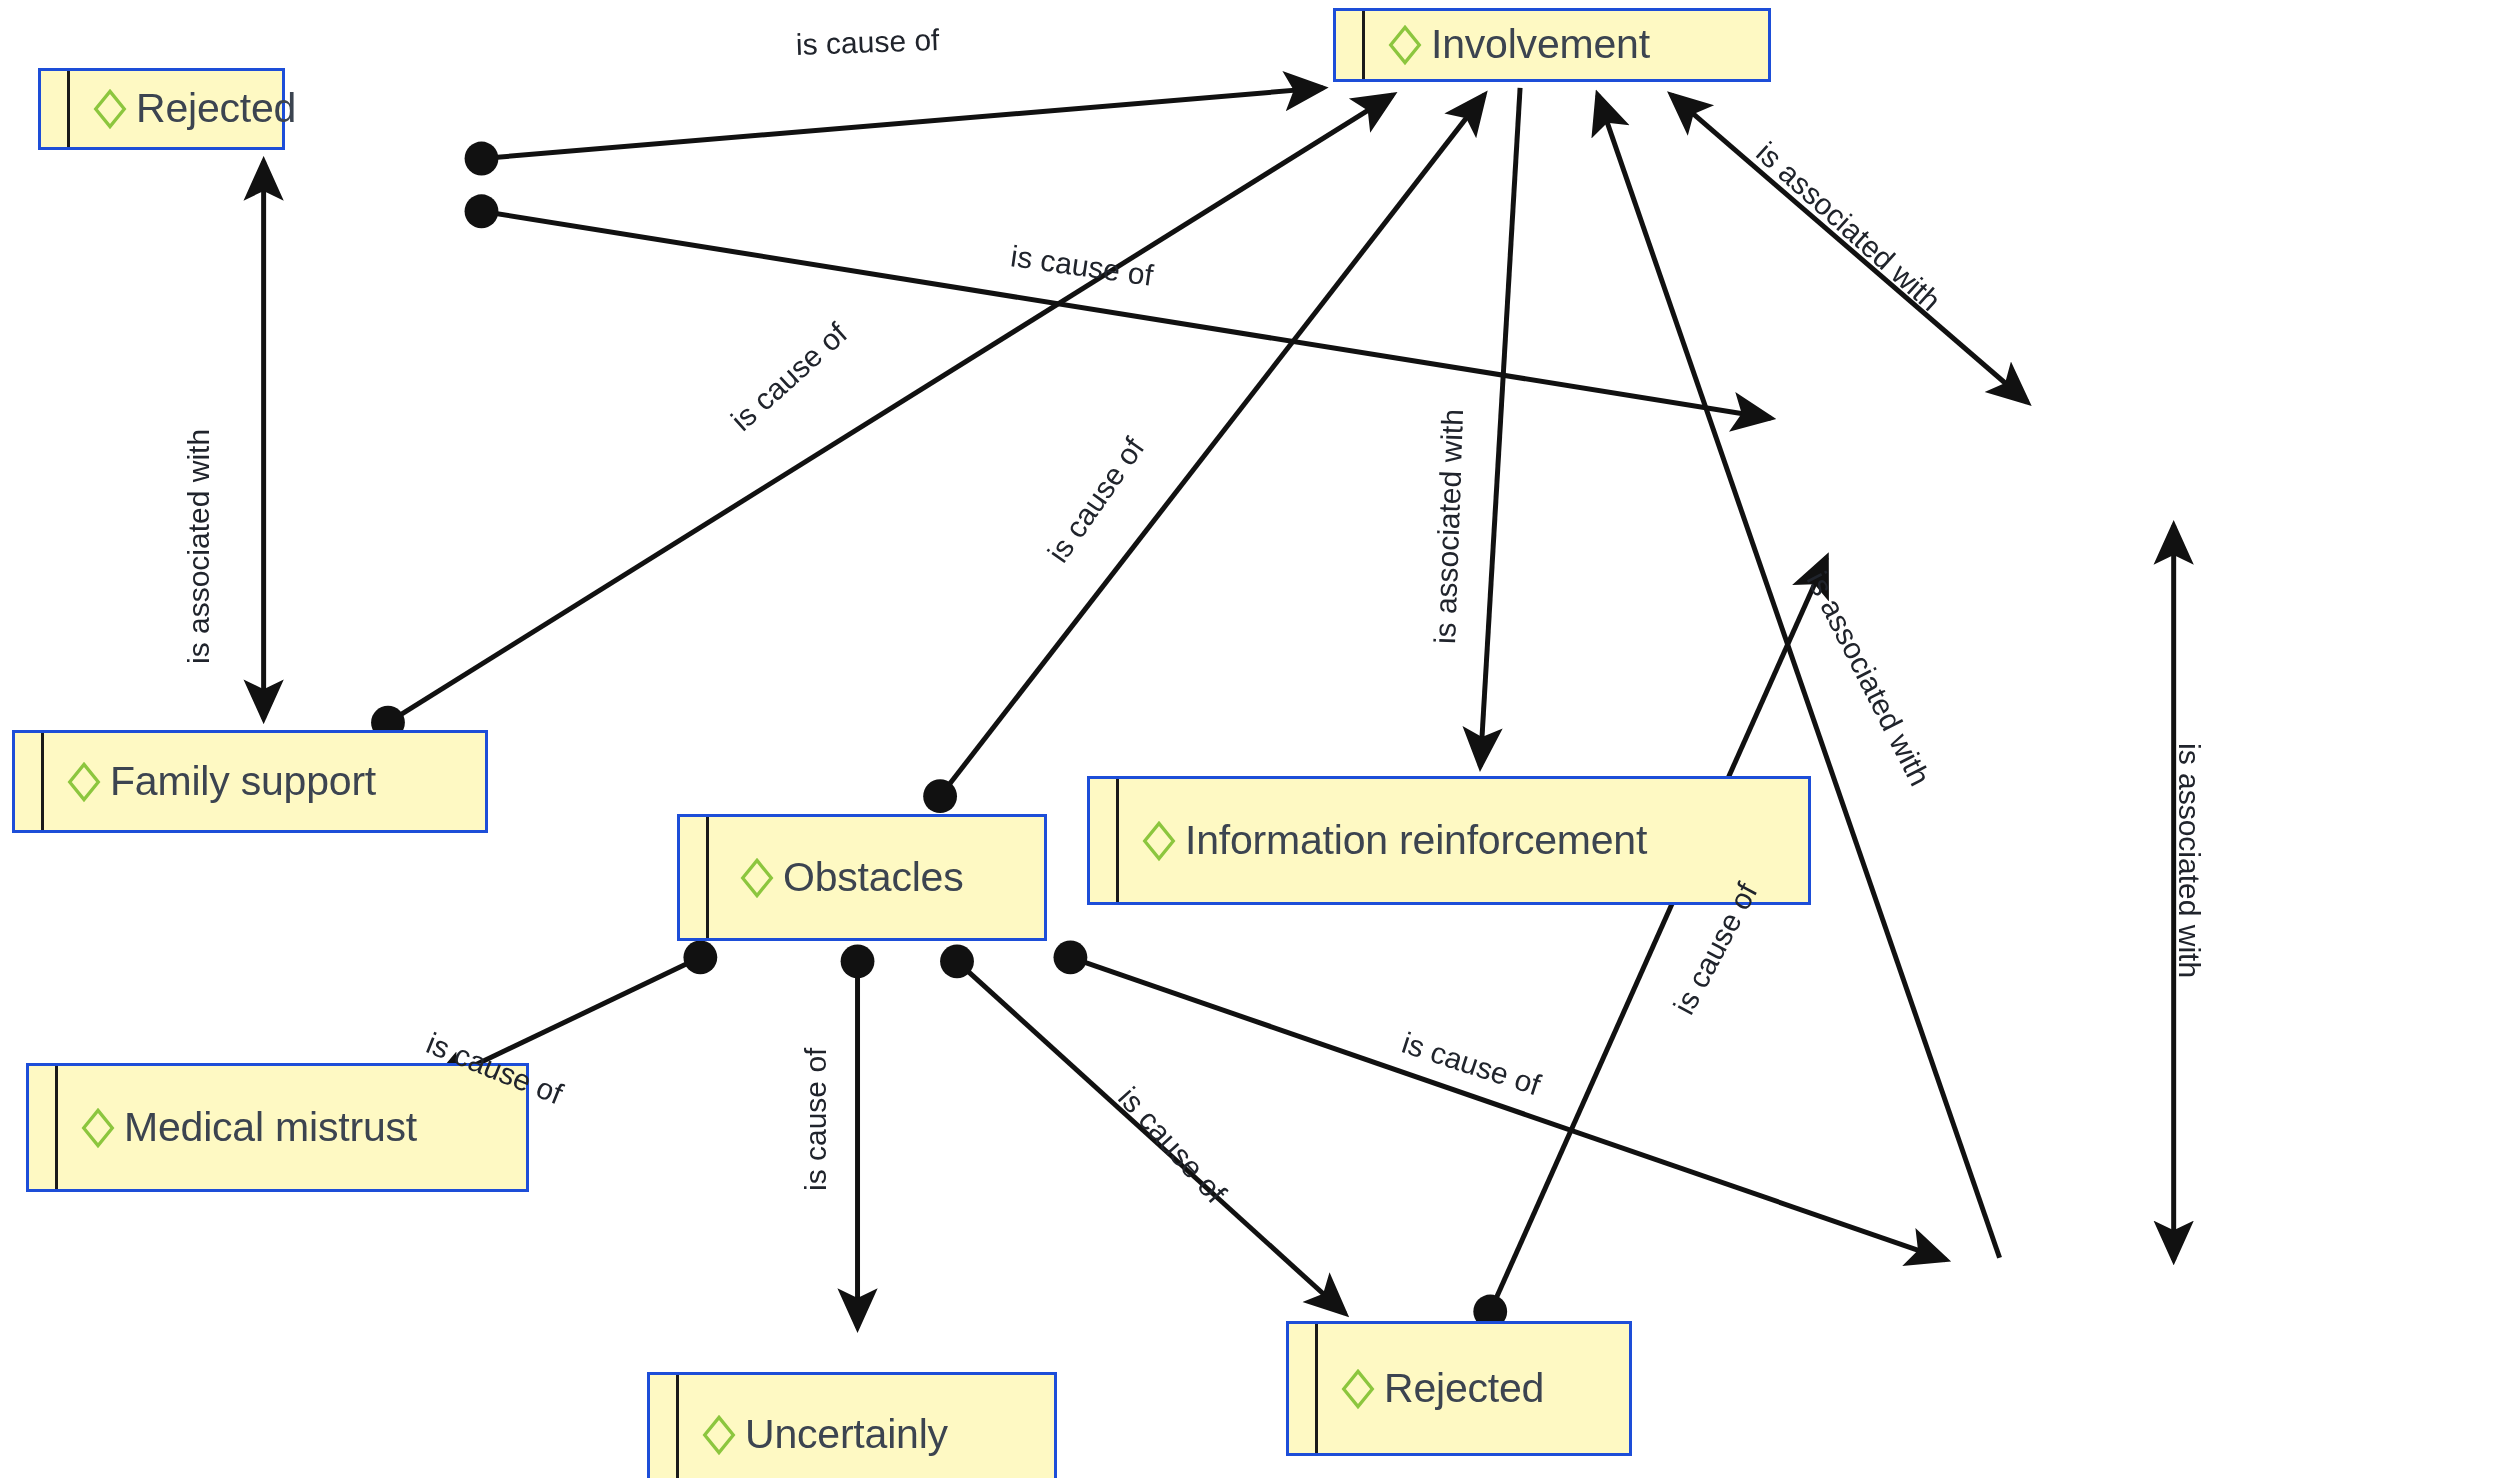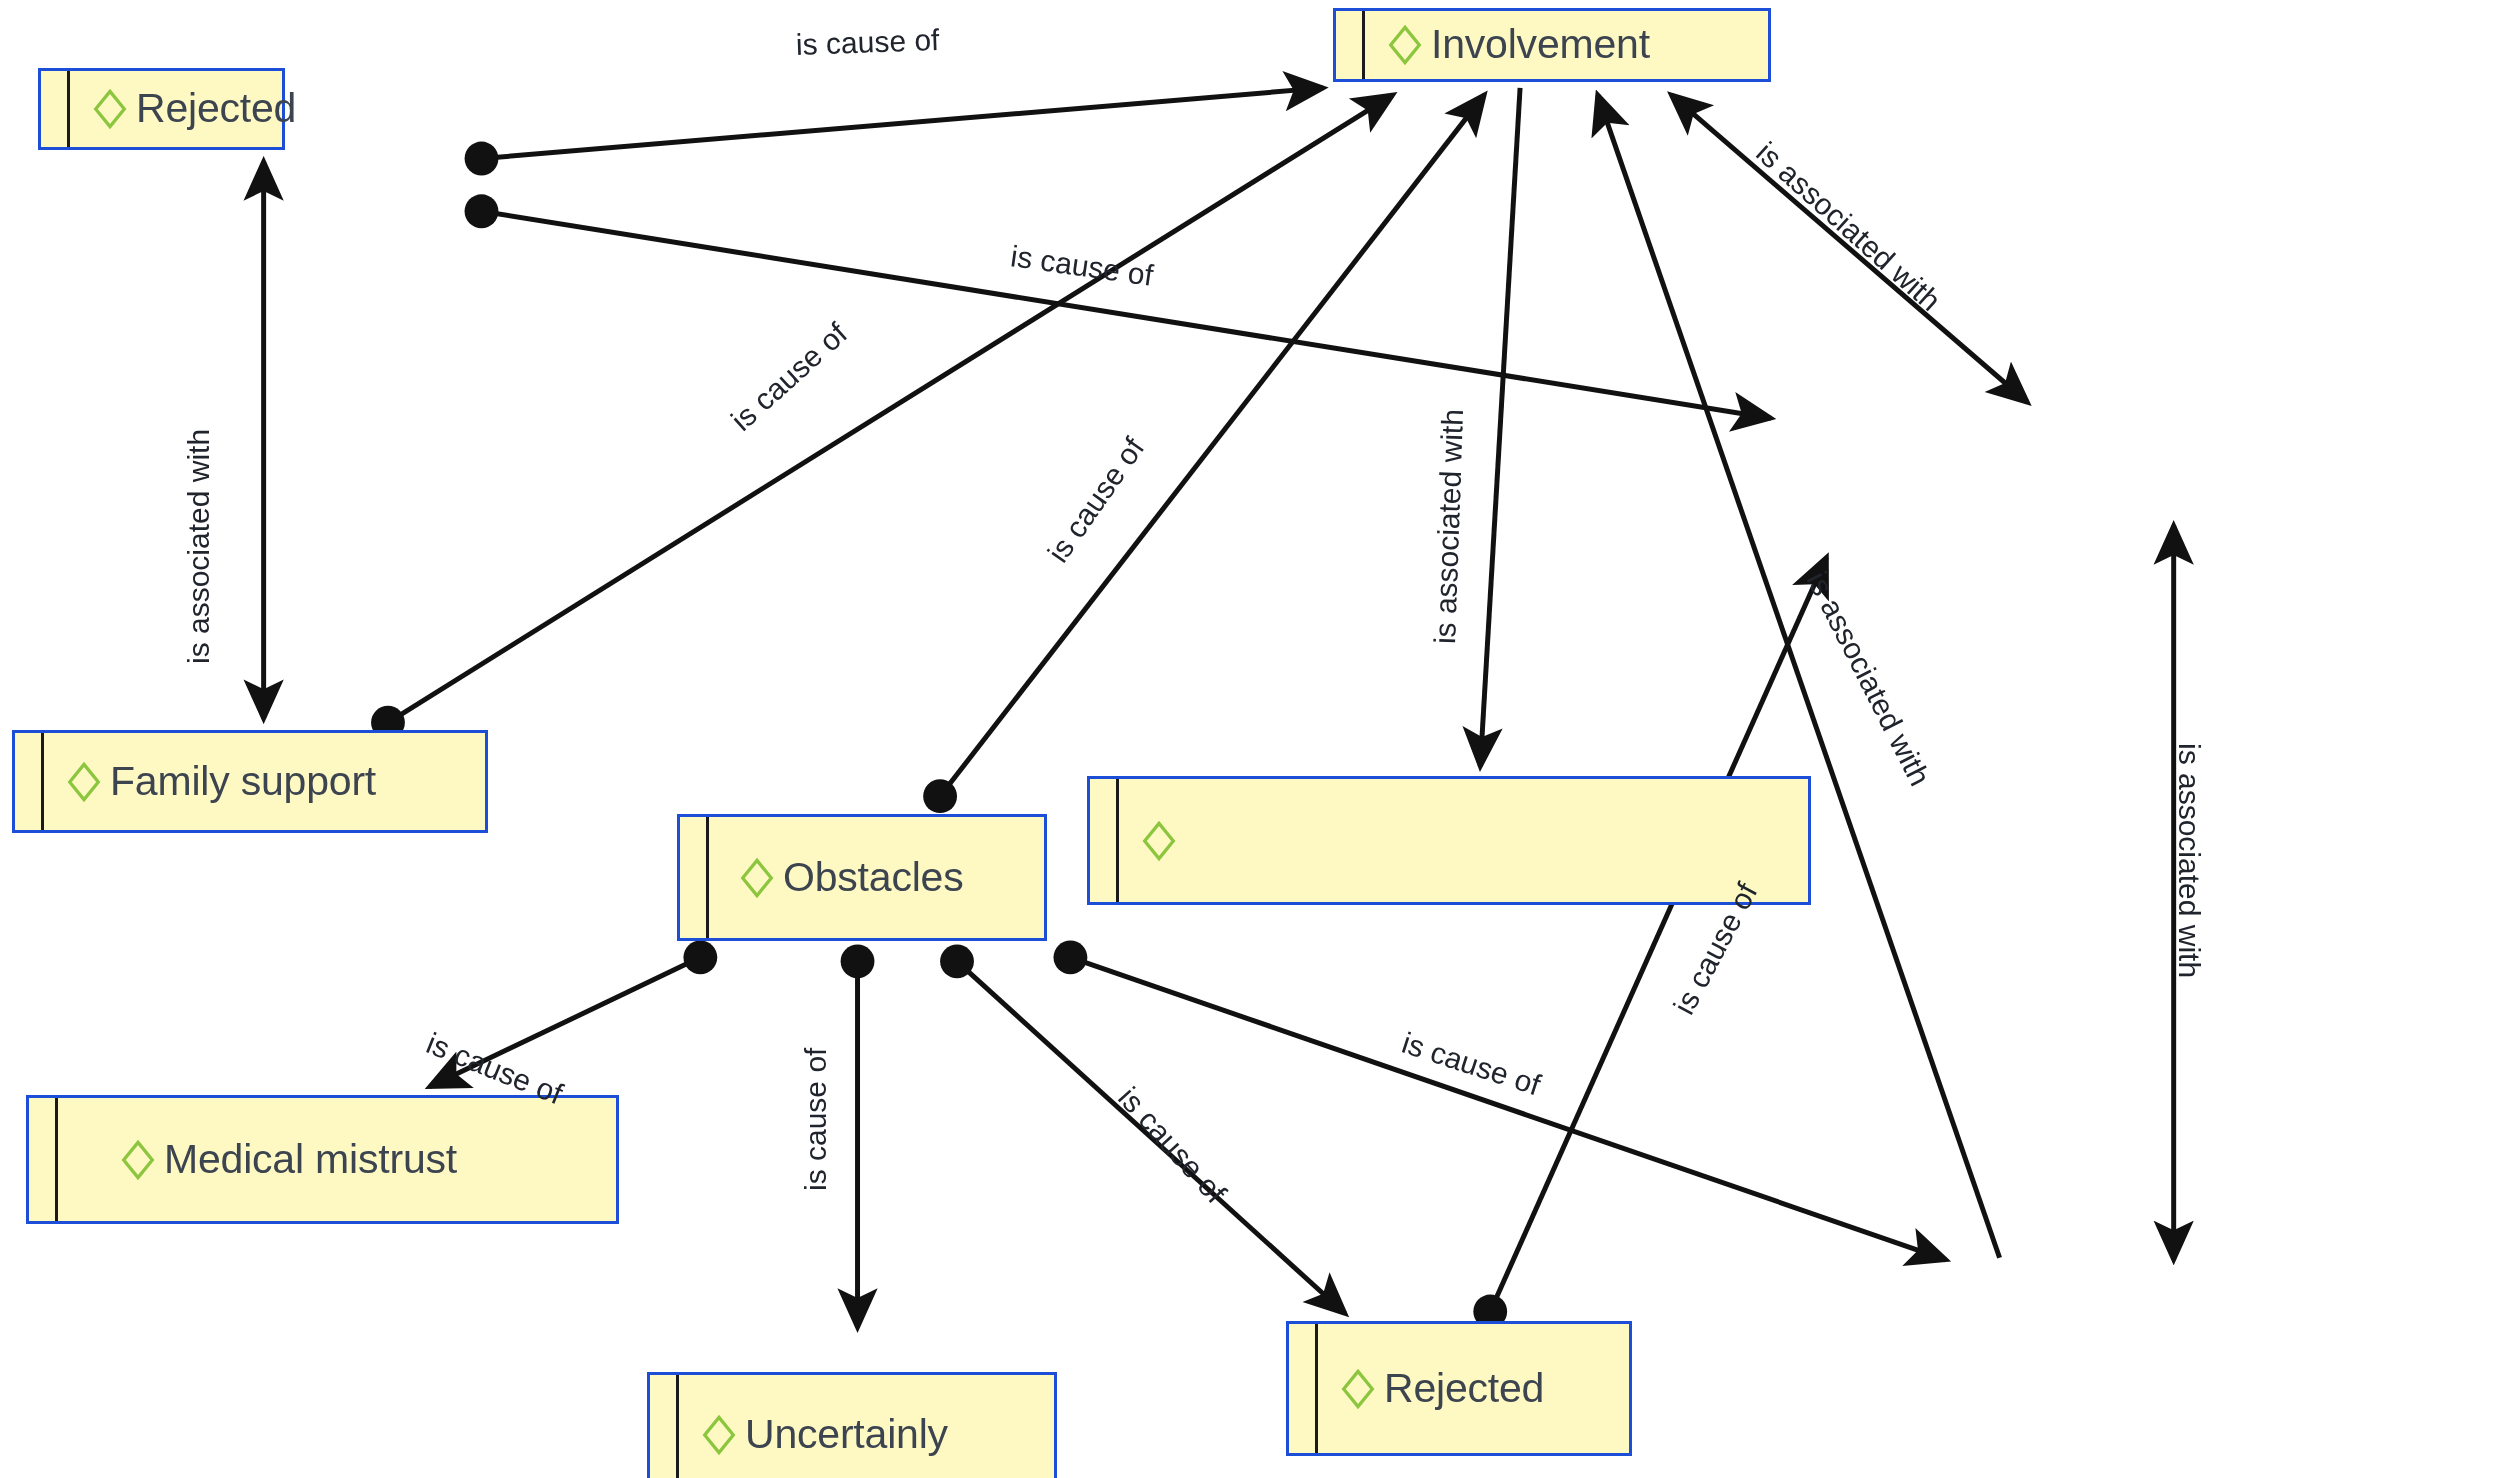--- a/index.html
+++ b/index.html
@@ -200,24 +200,25 @@
       <span class="node-label">Obstacles</span>
     </div>
   </div>
 
   <div class="node" style="left:1087px; top:776px; width:724px; height:129px;">
     <div class="node-gutter"></div>
     <div class="node-body">
       <svg class="node-icon" viewBox="0 0 40 40">
         <polygon points="20,4 33,20 20,36 7,20" fill="none" stroke="#8cc63e" stroke-width="3"></polygon>
       </svg>
-    </div>
-  </div>
-
-  <div class="node" style="left:26px; top:1095px; width:593px; height:129px;gap:40px;">
+      <span class="node-label">Information reinforcement</span>
+    </div>
+  </div>
+
+  <div class="node" style="left:26px; top:1063px; width:503px; height:129px;">
     <div class="node-gutter"></div>
     <div class="node-body">
       <svg class="node-icon" viewBox="0 0 40 40">
         <polygon points="20,4 33,20 20,36 7,20" fill="none" stroke="#8cc63e" stroke-width="3"></polygon>
       </svg>
       <span class="node-label">Medical mistrust</span>
     </div>
   </div>
 
   <div class="node" style="left:647px; top:1372px; width:410px; height:125px;">

